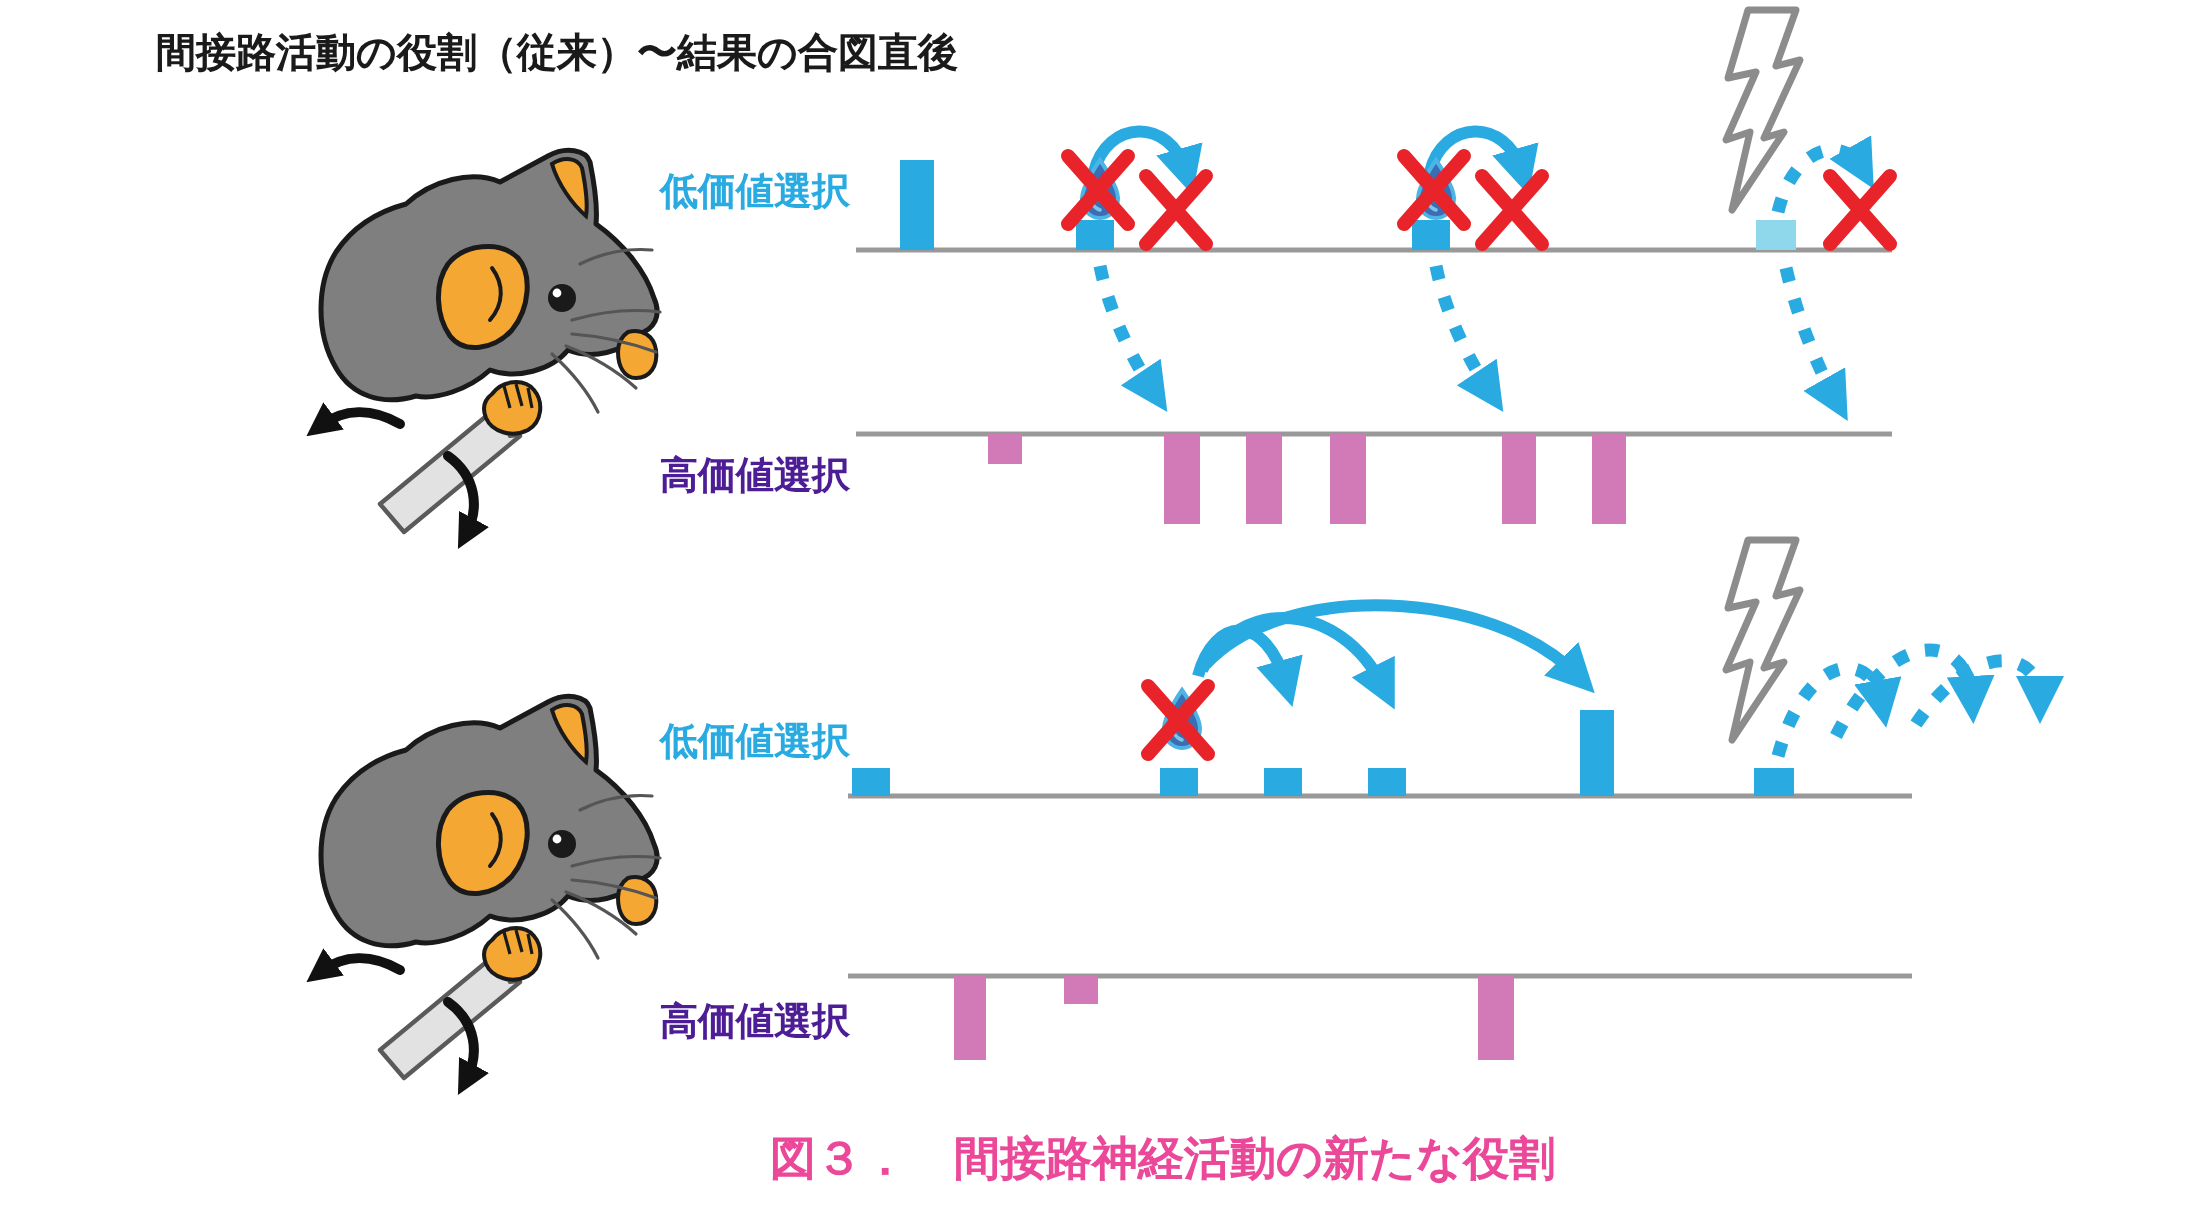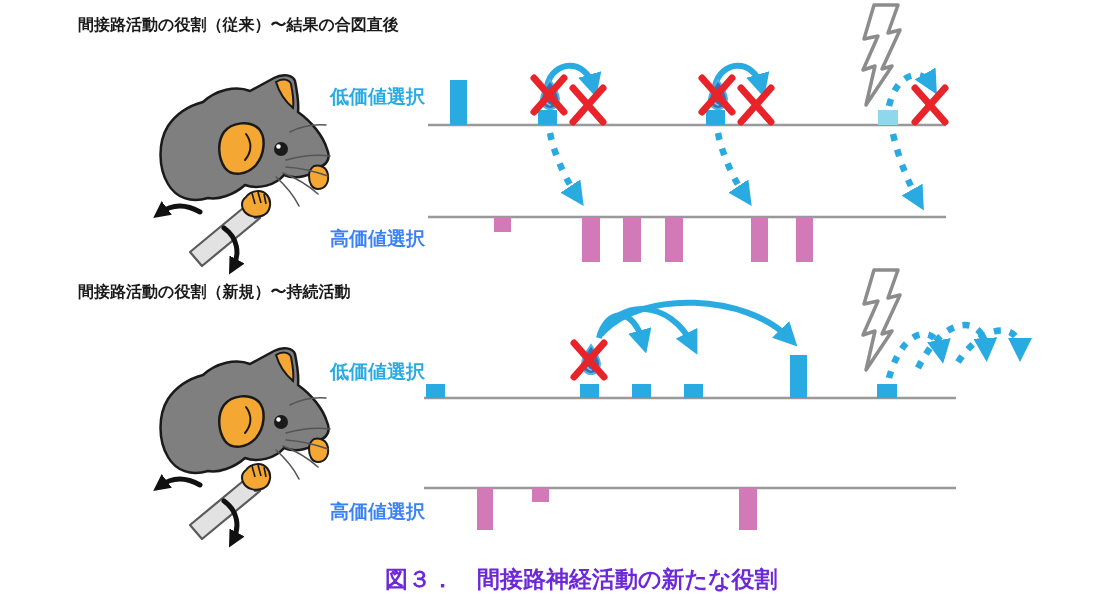--- a/index.html
+++ b/index.html
@@ -2,26 +2,26 @@
 <html><head>
 <meta charset="utf-8">
 <style>
   html,body{margin:0;padding:0;background:#ffffff;}
   .stage{
     position:relative;width:1097px;height:614px;background:#ffffff;overflow:hidden;
     font-family:"Liberation Sans","DejaVu Sans",sans-serif;
   }
   .stage svg{position:absolute;left:0;top:0;}
   .txt{position:absolute;white-space:nowrap;font-weight:700;line-height:1.15;}
-  .title{font-size:16px;color:#1a1a1a;}
+  .title{font-size:20px;color:#1a1a1a;}
   .cyan{color:#29abe2;}
-  .magenta{color:#3b82f6;}
+  .magenta{color:#4c1d95;}
   .row-label{font-size:19px;}
   .note{font-size:22px;}
-  .caption{font-size:23px;color:#6d28d9;}
+  .caption{font-size:23px;color:#ec4899;}
 </style>
 </head>
 <body>
 
 <div class="stage">
 
   <svg width="1097" height="614" viewBox="0 0 1097 614">
     <defs>
       <marker id="ah-cyan" viewBox="0 0 10 10" refX="5" refY="5" markerWidth="24" markerHeight="24" orient="auto" markerUnits="userSpaceOnUse">
         <path d="M0,0 L10,5 L0,10 Z" fill="#29abe2"></path>
@@ -153,21 +153,20 @@
     <use href="#xmark" transform="translate(574,343)"></use>
   </svg>
 
   <div class="txt title" style="left:78px;top:16px;">間接路活動の役割（従来）〜結果の合図直後</div>
 
   <div class="txt cyan row-label" style="left:330px;top:86px;">低価値選択</div>
 
 
   <div class="txt magenta row-label" style="left:330px;top:228px;">高価値選択</div>
 
-  <div class="txt title" style="left:78px;top:283px;">間接路活動の役割（新規）〜持続活動</div>
 
 
   <div class="txt cyan row-label" style="left:330px;top:361px;">低価値選択</div>
 
   <div class="txt magenta row-label" style="left:330px;top:501px;">高価値選択</div>
 
   <div class="txt caption" style="left:385px;top:566px;">図３．　間接路神経活動の新たな役割</div>
 </div>
 
 </body></html>

